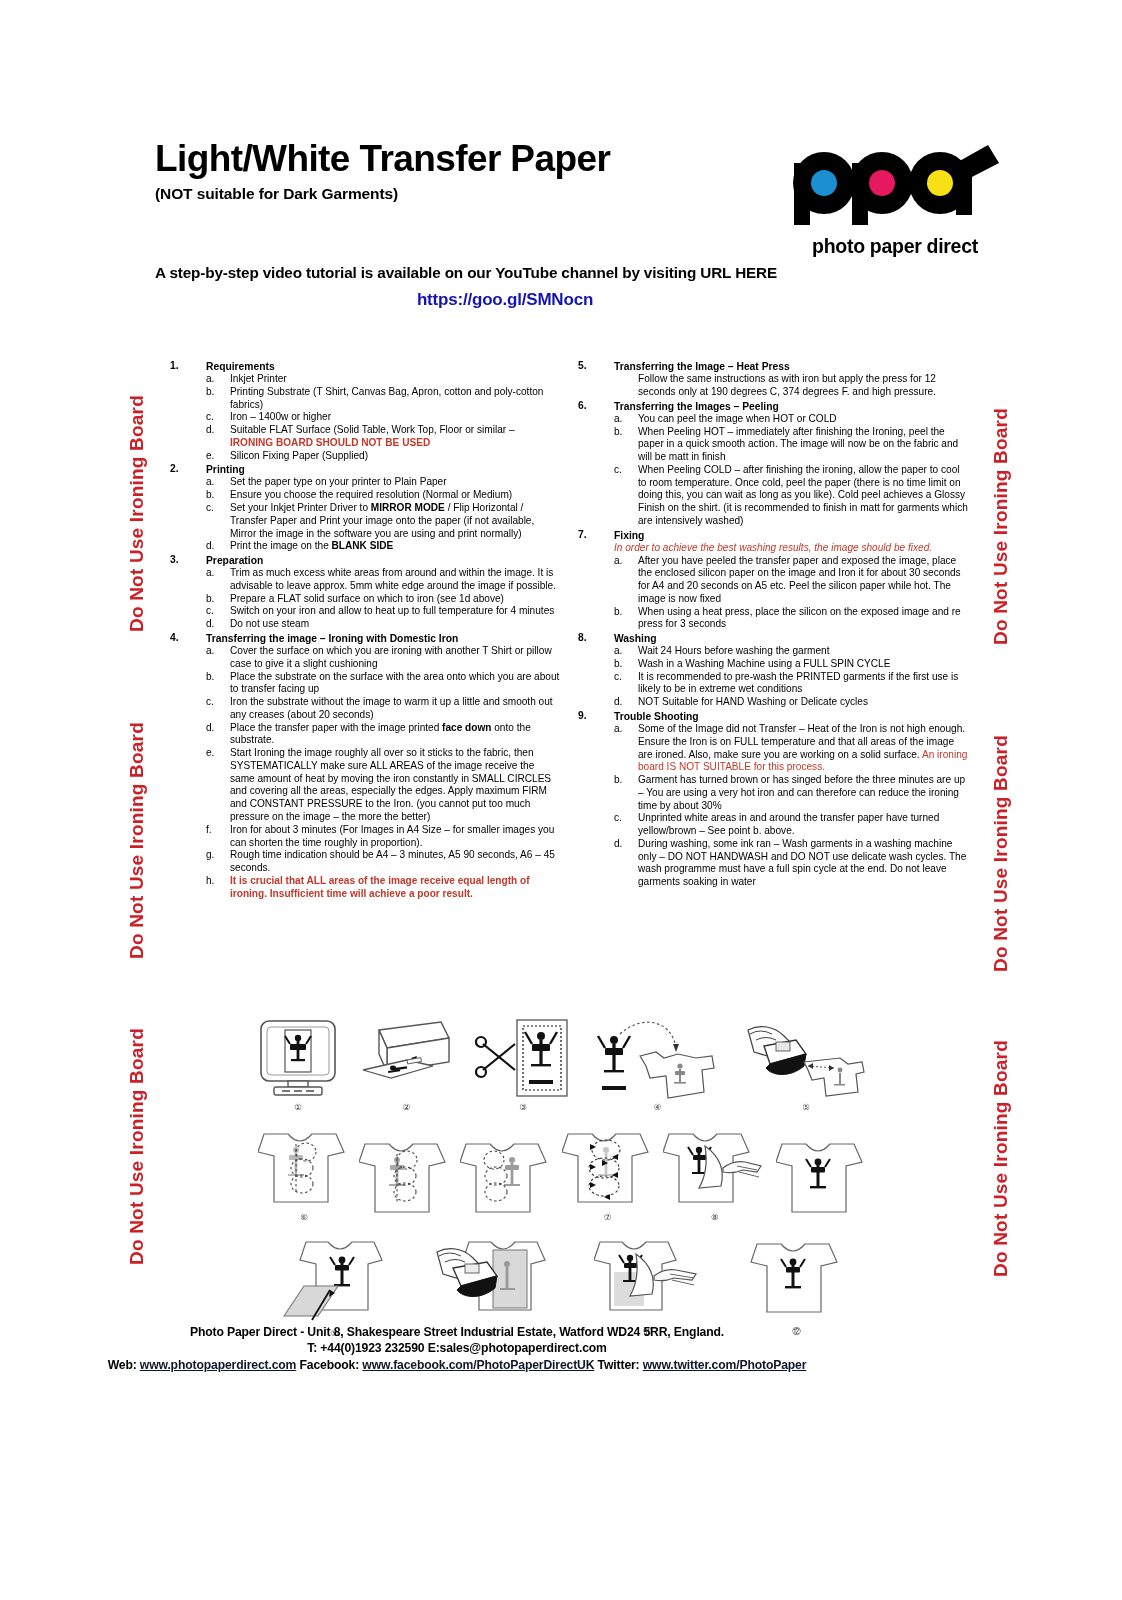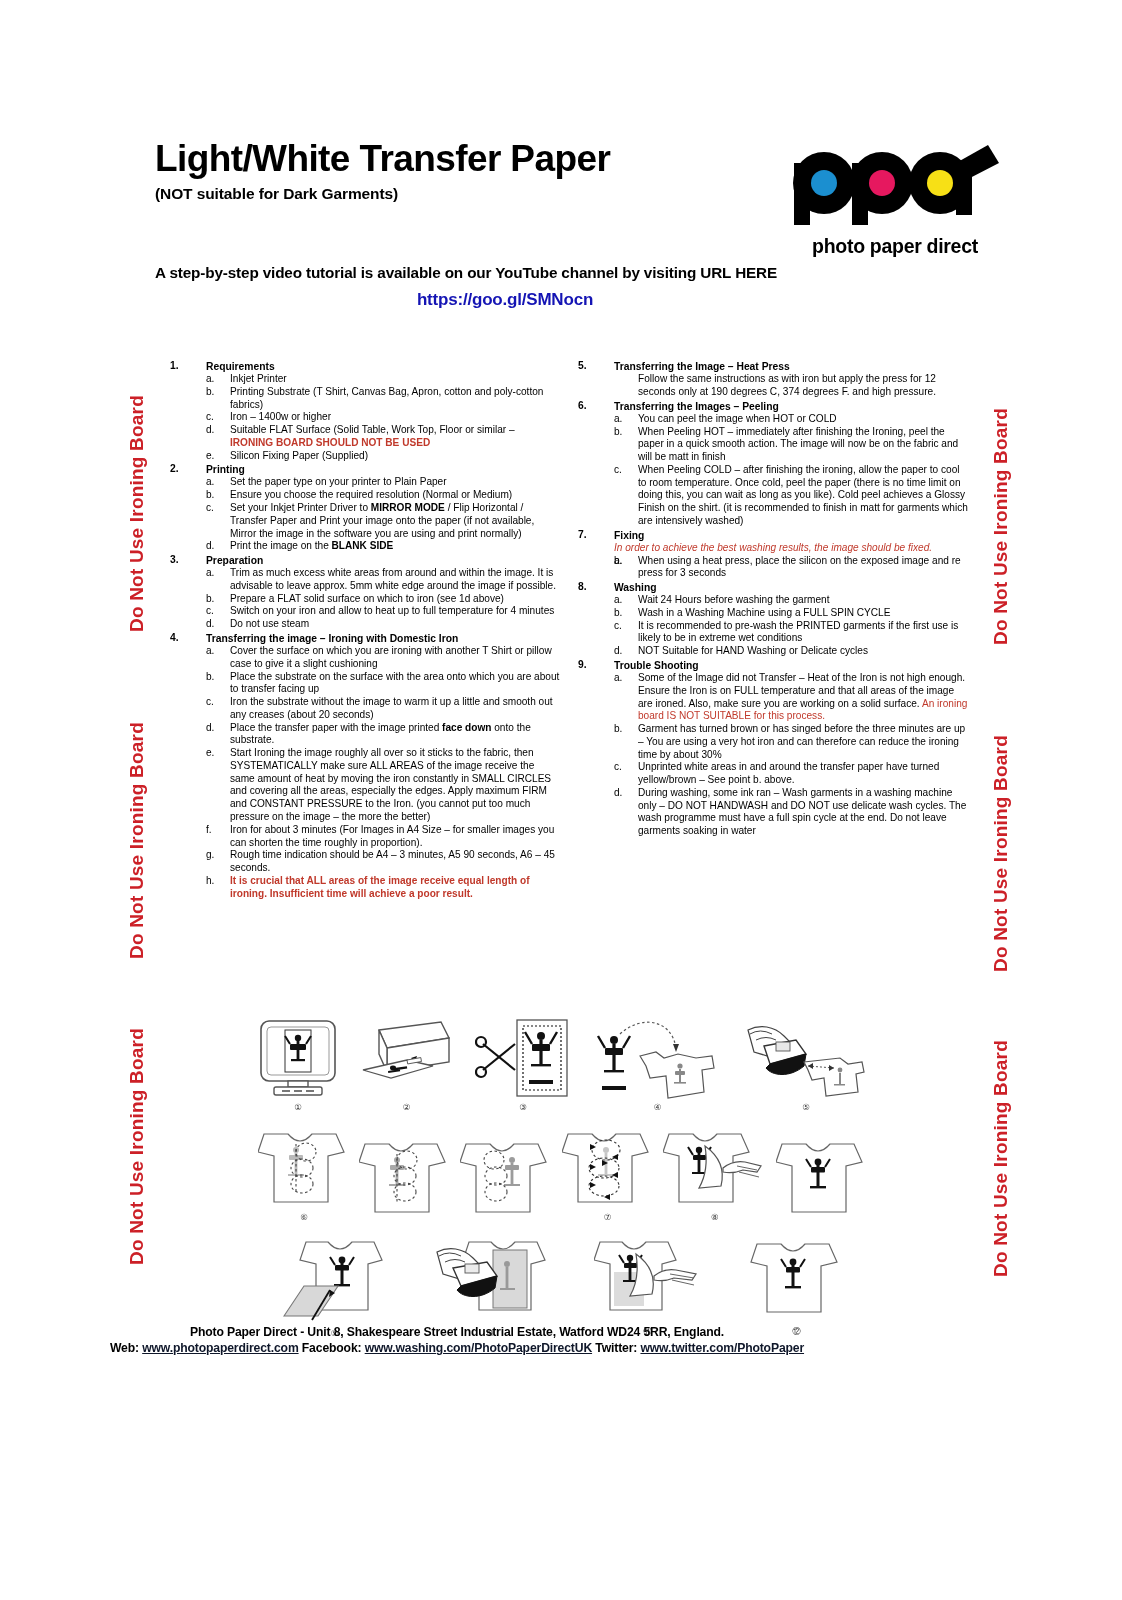--- a/index.html
+++ b/index.html
@@ -340,21 +340,21 @@
               <li class="substep"><span class="sub-letter">a.</span><span>You can peel the image when HOT or COLD</span></li>
               <li class="substep"><span class="sub-letter">b.</span><span>When Peeling HOT – immediately after finishing the Ironing, peel the paper in a quick smooth action.  The image will now be on the fabric and will be matt in finish</span></li>
               <li class="substep"><span class="sub-letter">c.</span><span>When Peeling COLD – after finishing the ironing, allow the paper to cool to room temperature.  Once cold, peel the paper (there is no time limit on doing this, you can wait as long as you like).  Cold peel achieves a Glossy Finish on the shirt.  (it is recommended to finish in matt for garments which are intensively washed)</span></li>
             </ol>
           </li>
           <li class="step">
             <span class="step-num">7.</span>
             <div class="step-head">Fixing</div>
             <div class="step-note italic-red">In order to achieve the best washing results, the image should be fixed.</div>
             <ol class="substeps">
-              <li class="substep"><span class="sub-letter">a.</span></li>
+              <li class="substep"><span class="sub-letter">a.</span><span>After you have peeled the transfer paper and exposed the image, place the enclosed silicon paper on the image and Iron it for  about 30 seconds for A4 and 20 seconds on A5 etc.  Peel the silicon paper while hot.  The image is now fixed</span></li>
               <li class="substep"><span class="sub-letter">b.</span><span>When using a heat press, place the silicon on the exposed image and re press for 3 seconds</span></li>
             </ol>
           </li>
           <li class="step">
             <span class="step-num">8.</span>
             <div class="step-head">Washing</div>
             <ol class="substeps">
               <li class="substep"><span class="sub-letter">a.</span><span>Wait 24 Hours before washing the garment</span></li>
               <li class="substep"><span class="sub-letter">b.</span><span> Wash in a Washing Machine using a FULL SPIN CYCLE</span></li>
               <li class="substep"><span class="sub-letter">c.</span><span>It is recommended to pre-wash the PRINTED garments if the first use is likely to be in extreme wet conditions</span></li>
@@ -668,18 +668,19 @@
             <path d="M37 35 L32 27 M51 35 L56 27" stroke="#111" stroke-width="2" fill="none"></path>
           </g>
         </svg>
         <div class="diag-cap">⑫</div>
       </div>
     </div>
   </div>
 
   <div class="footer">
     <div class="footer-line">Photo Paper Direct  - Unit 8, Shakespeare Street Industrial Estate, Watford WD24 5RR, England.</div>
+    <div class="footer-line">T: +44(0)1923 232590 E:sales@photopaperdirect.com</div>
     <div class="footer-line">
-      <span>Web: </span><span class="footer-link">www.photopaperdirect.com</span><span>  Facebook: </span><span class="footer-link">www.washing.com/PhotoPaperDirectUK</span><span> Twitter: </span><span class="footer-link">www.twitter.com/PhotoPaper</span>
+      <span>Web: </span><span class="footer-link">www.photopaperdirect.com</span><span>  Facebook: </span><span class="footer-link">www.facebook.com/PhotoPaperDirectUK</span><span> Twitter: </span><span class="footer-link">www.twitter.com/PhotoPaper</span>
     </div>
   </div>
 
 </div>
 
 </body></html>

